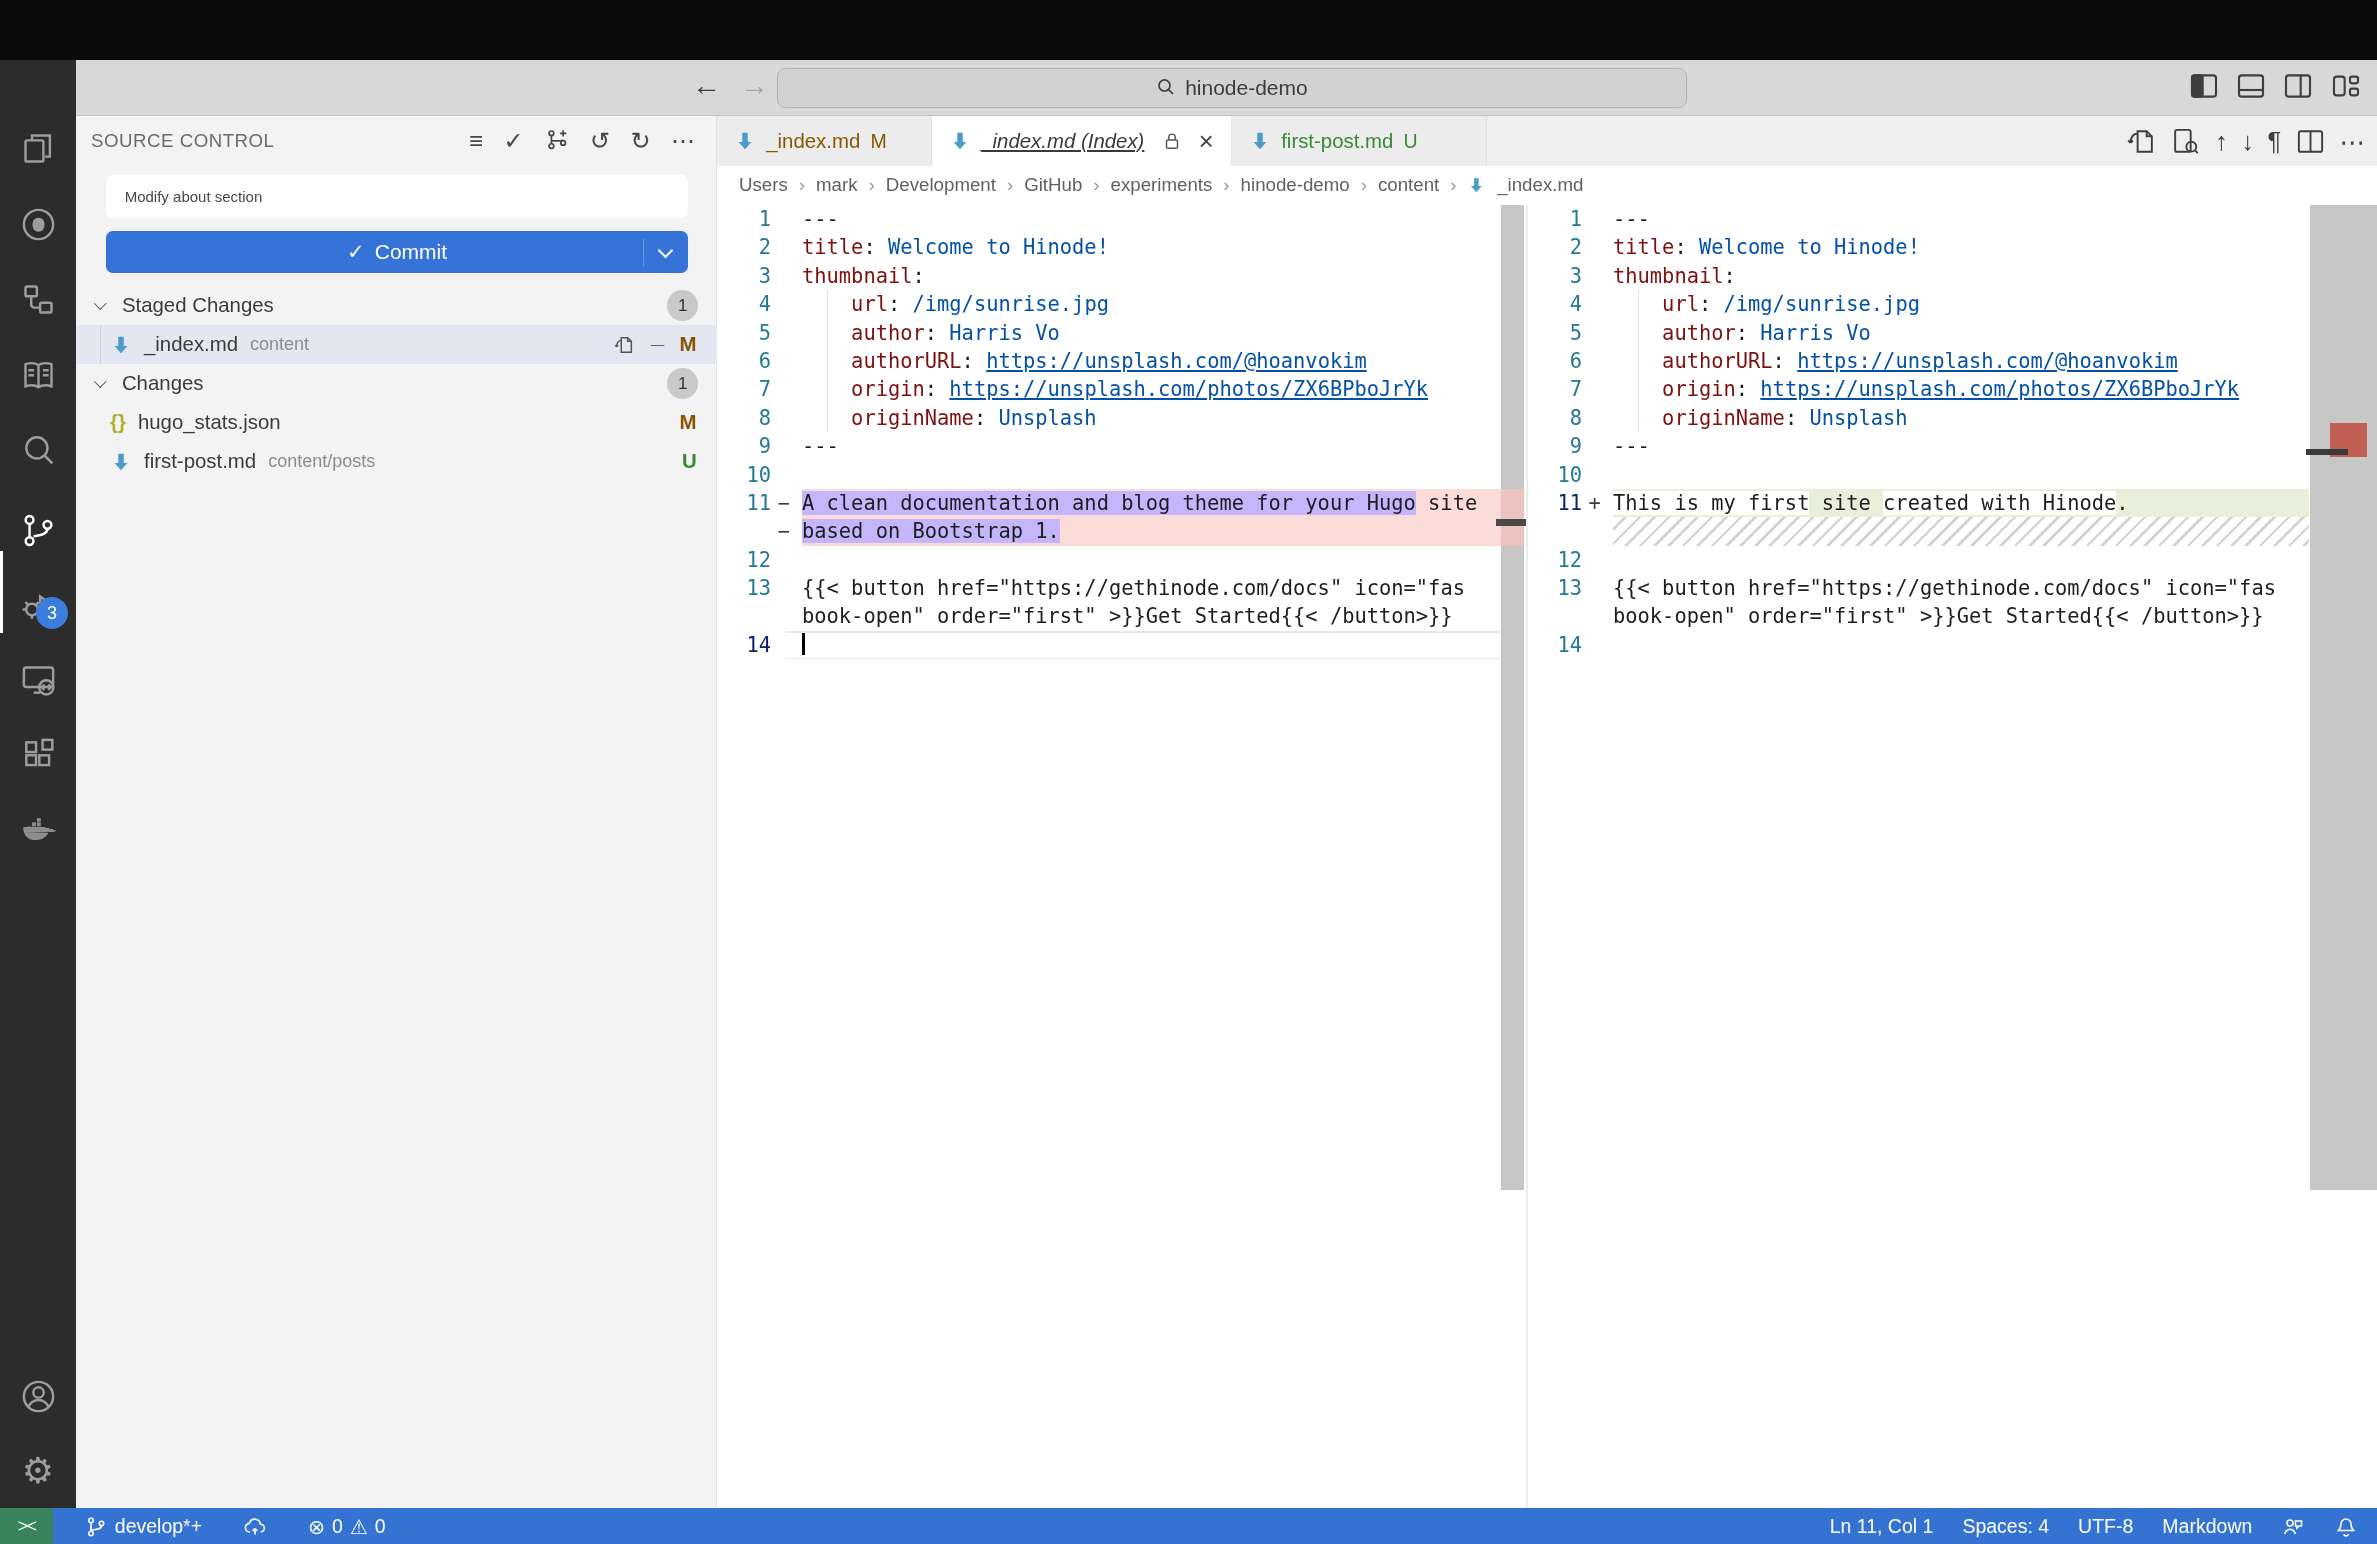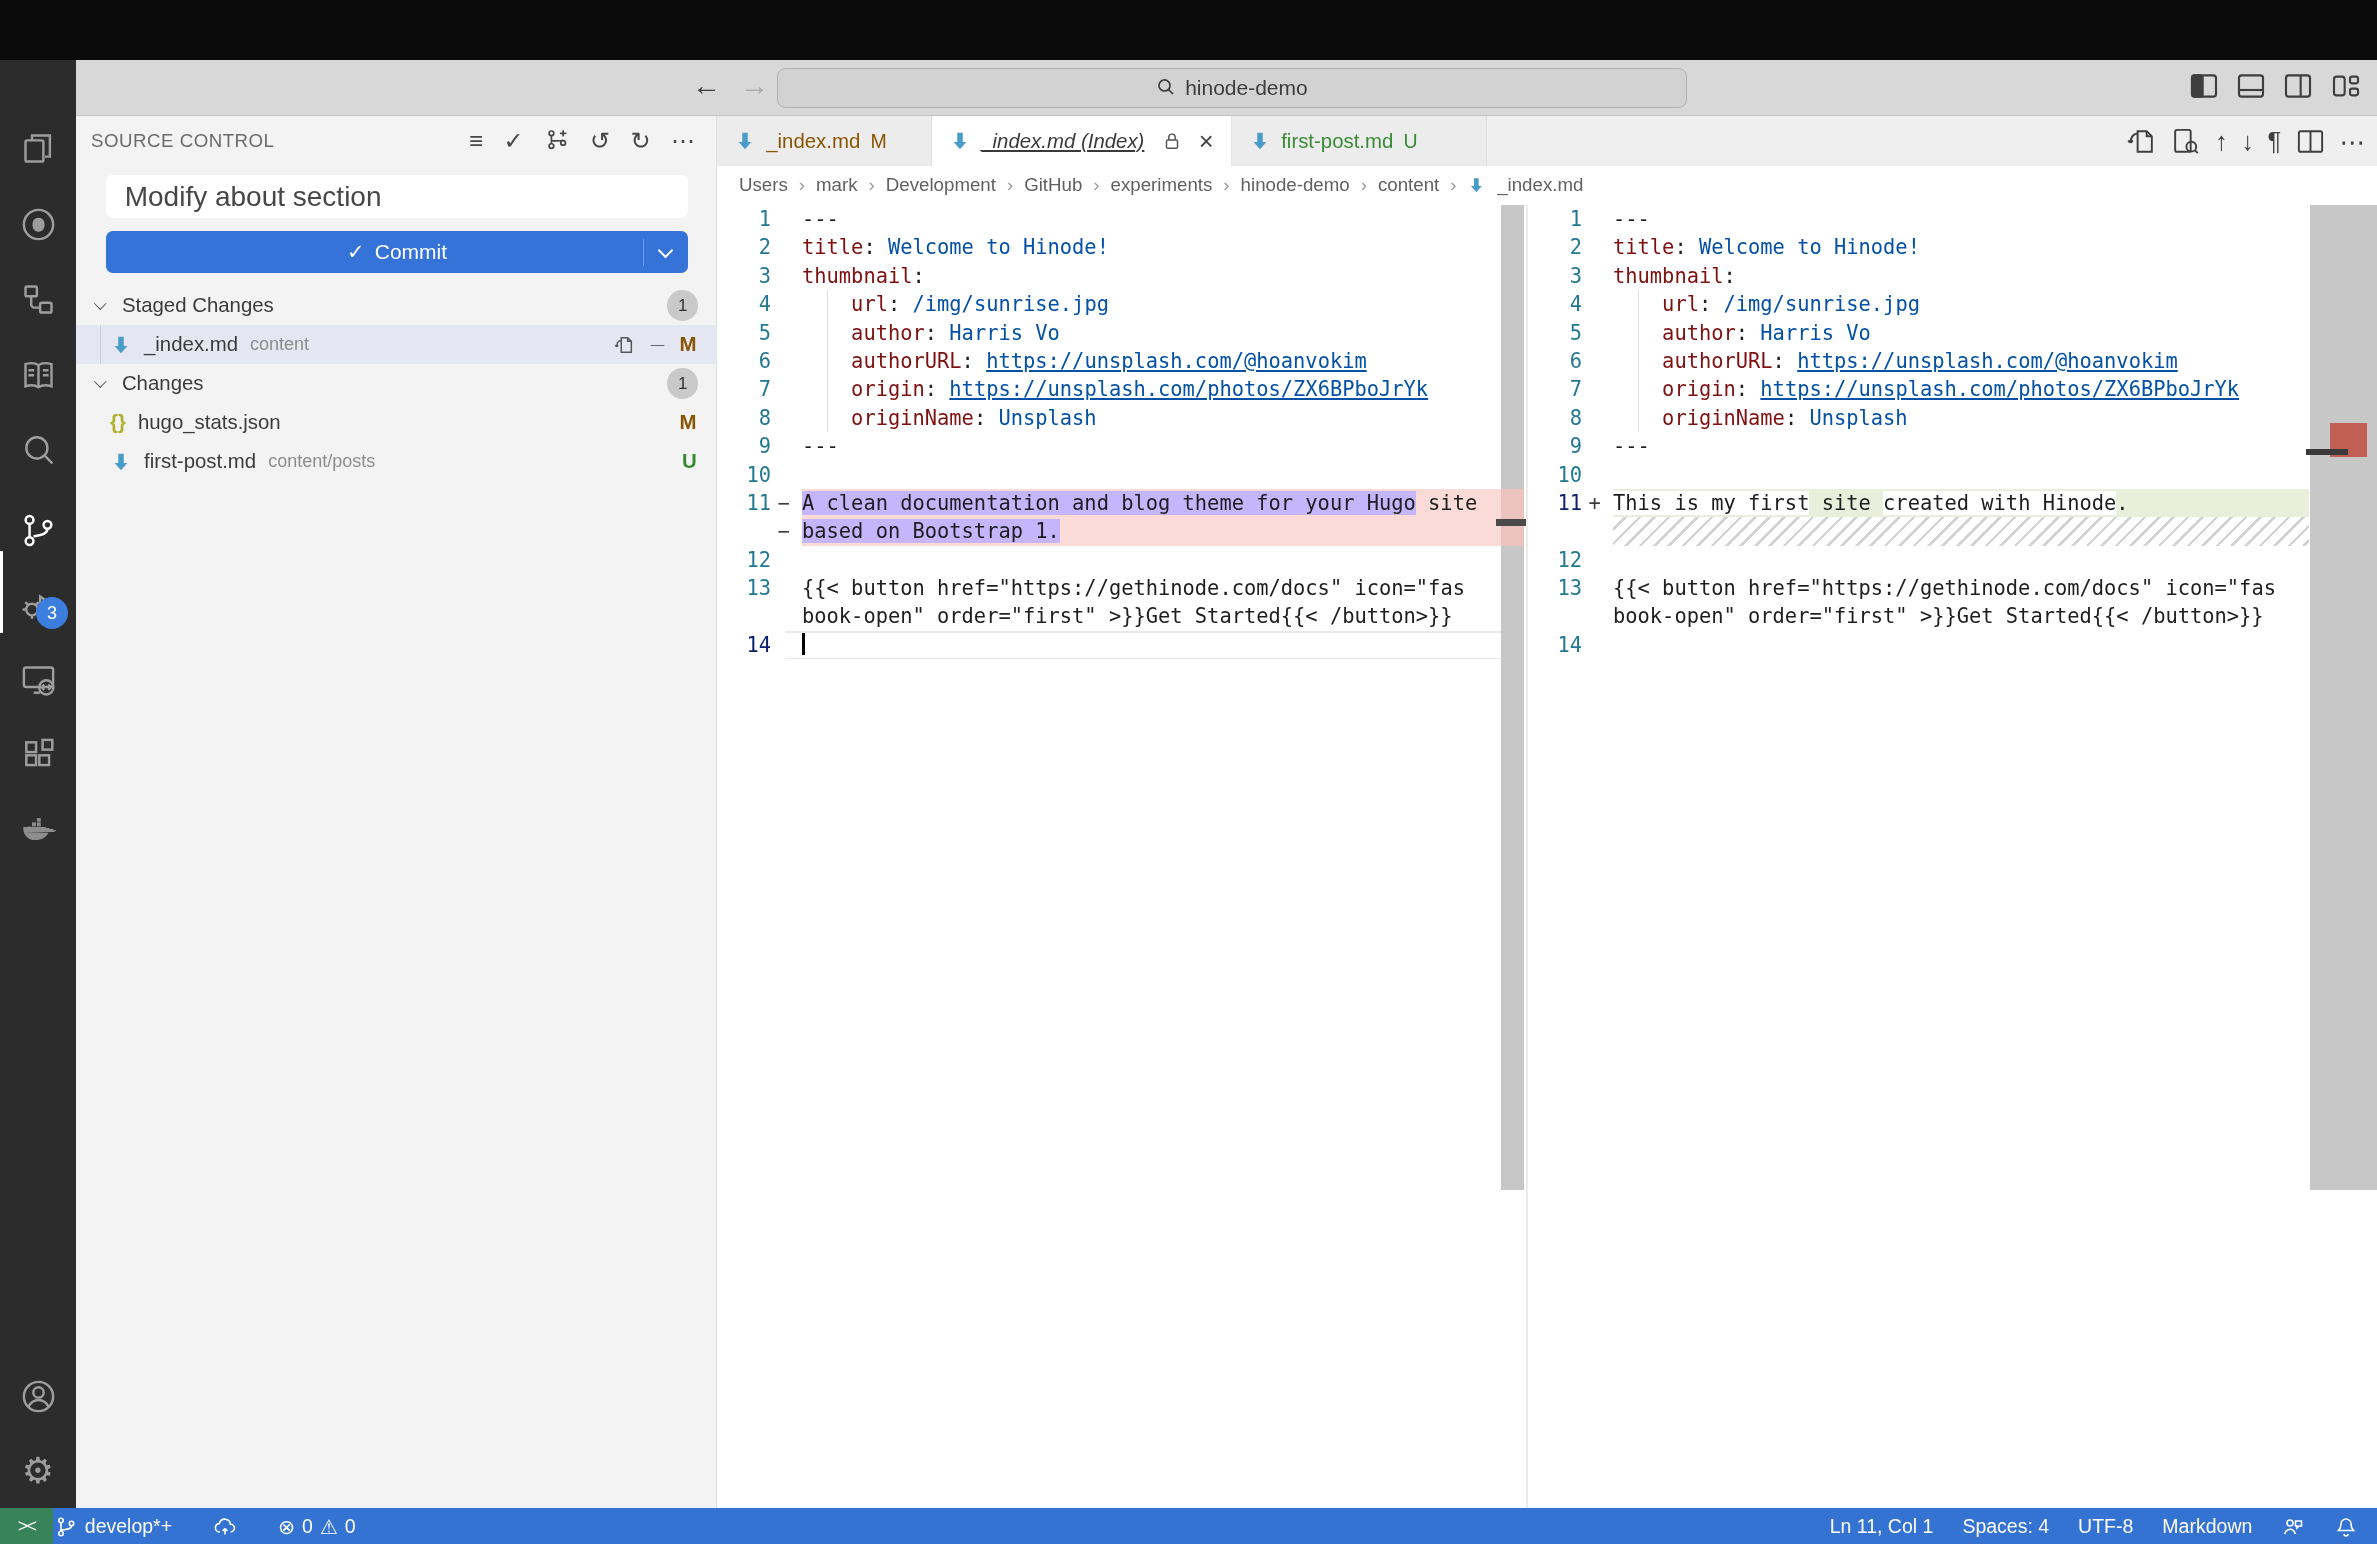--- a/index.html
+++ b/index.html
@@ -31,21 +31,21 @@
     background:#3c7edd; color:#fff; font-size:18px; display:flex; align-items:center; justify-content:center; }
 
   
   #sidebar { left:76px; top:116px; width:641px; height:1392px; background:#f3f3f3; border-right:0.8px solid #e1e1e1; }
   #sc-header { position:absolute; left:0; top:0; width:641px; height:49px; display:flex; align-items:center; padding:0 22px 0 15px; }
   #sc-title { font-size:18.7px; letter-spacing:0.5px; color:#6b6b6b; flex:1; }
   .sc-acticons { display:flex; gap:20.4px; align-items:center; color:#474747; }
   .sc-acticons .g { font-size:24px; line-height:1; }
   .sc-acticons svg { width:25.5px; height:25.5px; stroke:#474747; fill:none; stroke-width:1.6; }
   #commit-input { position:absolute; left:30px; top:59px; width:582px; height:43px; background:#ffffff; border:none;
-    border-radius:6.8px; padding:0 18.7px; font-size:28px; color:#474747; font-family:"Liberation Sans",sans-serif; }
+    border-radius:6.8px; padding:0 18.7px; font-size:15px; color:#474747; font-family:"Liberation Sans",sans-serif; }
   #commit-btn { position:absolute; left:30px; top:115px; width:582px; height:42px; background:#3673d9; border-radius:6.8px;
     color:#fff; font-size:21px; display:flex; align-items:center; justify-content:center; gap:10.2px; }
   #commit-btn .sep { position:absolute; right:44px; top:7.6px; width:0.8px; height:27px; background:#6d9ae6; }
   .chev { display:inline-block; width:11px; height:11px; border-right:2.1px solid currentColor; border-bottom:2.1px solid currentColor; transform:rotate(45deg); }
   #commit-btn .chev { position:absolute; right:17px; top:13.6px; }
   .sec-row { position:absolute; left:0; width:641px; height:39px; display:flex; align-items:center; padding:0 18.7px 0 20.4px; color:#3b3b3b; }
   .sec-row .chev { width:8.5px; height:8.5px; border-color:#555; border-width:1.7px; margin-right:17px; margin-top:-5.1px; }
   .sec-label { font-size:20.4px; flex:1; }
   .badge { min-width:31px; height:31px; border-radius:15.3px; background:#c9c9c9; color:#333; font-size:17px;
     display:flex; align-items:center; justify-content:center; }
@@ -108,21 +108,21 @@
   #sb-left-line { left:1496px; top:519px; width:32px; height:6.8px; background:#4a4a4a; }
   #sash { left:1526px; top:205px; width:1.7px; height:1303px; background:#ececec; }
   #sb-right { left:2310px; top:205px; width:68px; height:985px; background:#c7c7c7; }
   #sb-right-red { left:2330px; top:423px; width:37px; height:34px; background:#c25f55; }
   #sb-right-line { left:2306px; top:449px; width:42px; height:6px; background:#3a3a3a; }
 
   
   #statusbar { left:0; top:1508px; width:2377px; height:37px; background:#3473d2; color:#fff; font-size:19.5px; }
   #remote-ind { position:absolute; left:0; top:0; width:53px; height:37px; background:#38835a; display:flex;
     align-items:center; justify-content:center; font-size:18px; letter-spacing:-1.7px; }
-  #status-left { position:absolute; left:54px; top:0; height:37px; display:flex; gap:41px; align-items:center; }
+  #status-left { position:absolute; left:84px; top:0; height:37px; display:flex; gap:41px; align-items:center; }
   #status-right { position:absolute; right:18.7px; top:0; height:37px; display:flex; gap:29px; align-items:center; }
   .st-item { display:flex; align-items:center; gap:6.8px; }
   .st-item svg { width:24px; height:24px; stroke:#fff; fill:none; stroke-width:1.6; }
   .g-ic { font-size:20.4px; }
 </style>
 </head>
 <body>
 
 <div id="window">
 

